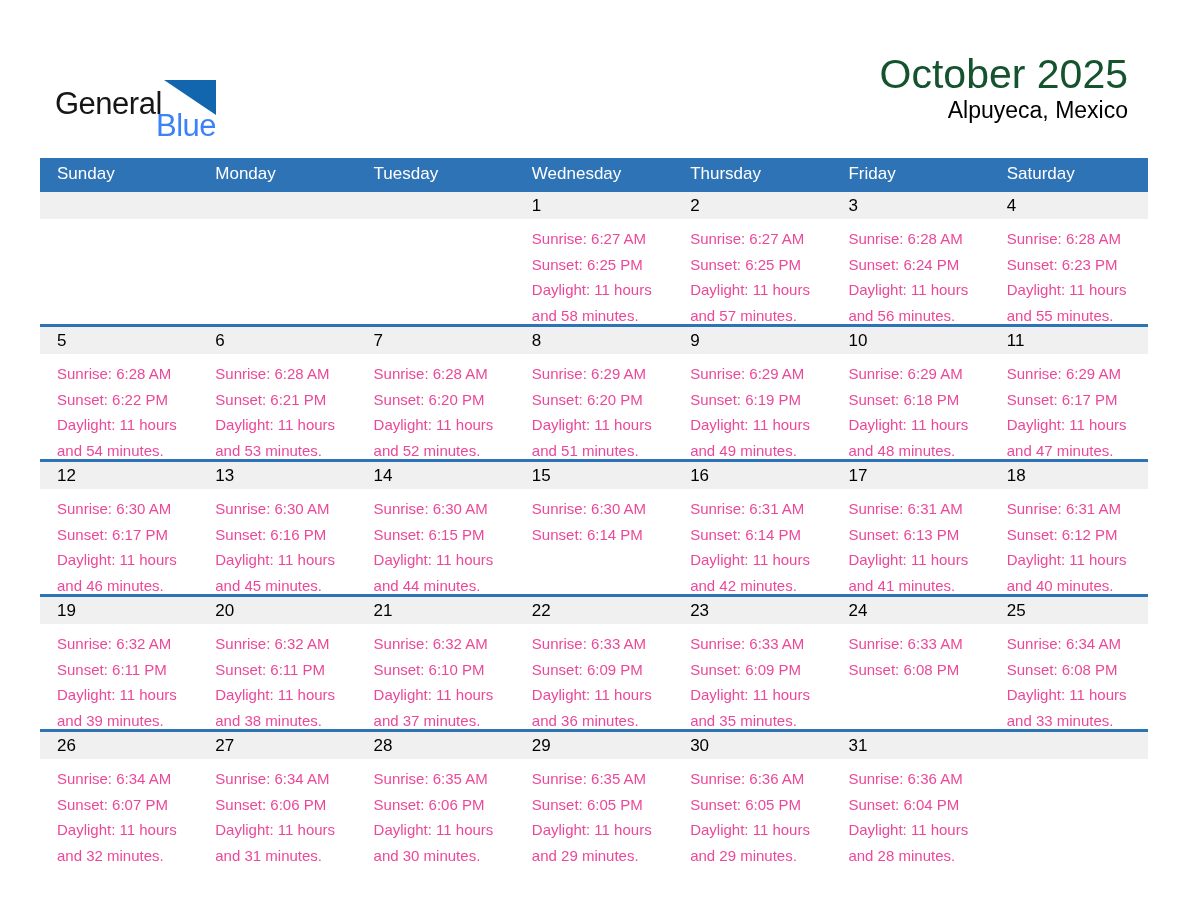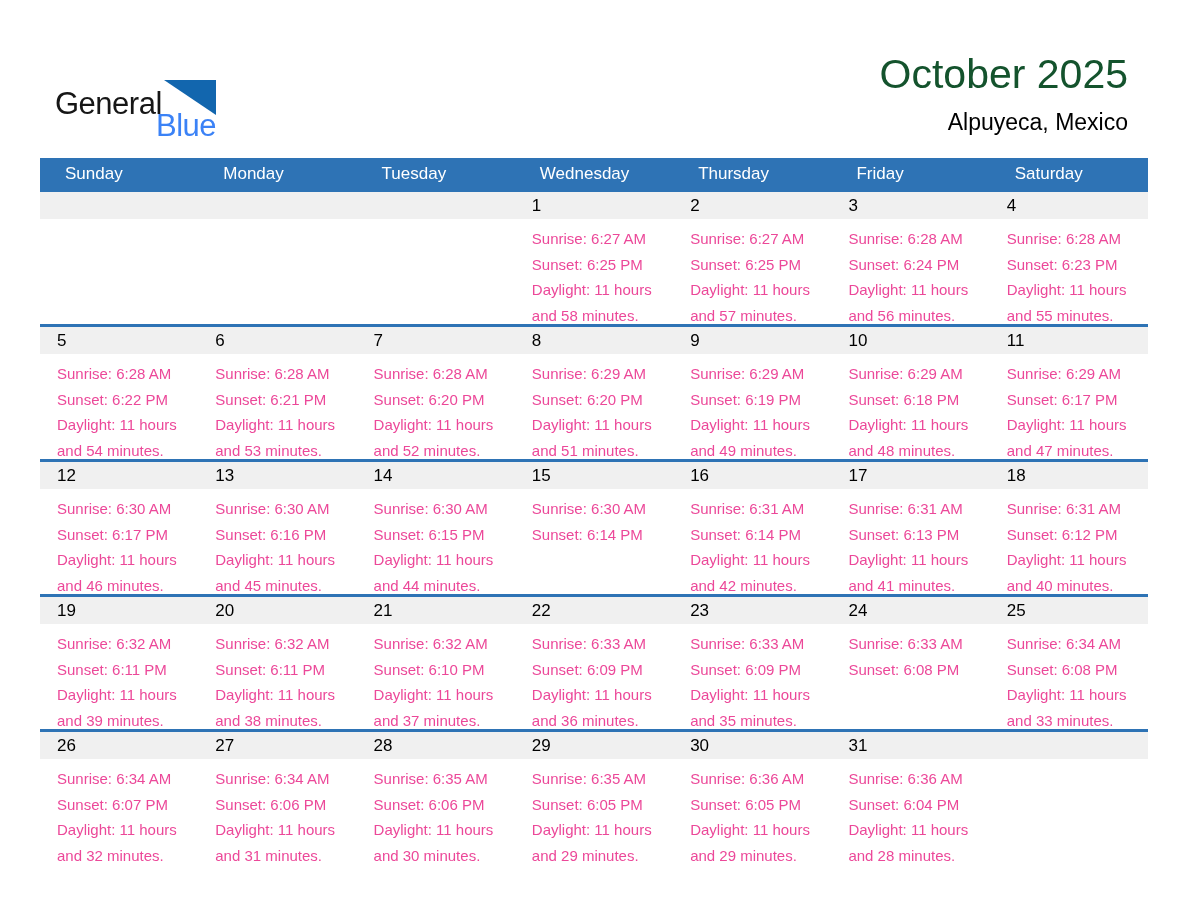--- a/index.html
+++ b/index.html
@@ -15,28 +15,28 @@
   .logo{position:absolute;left:55px;top:55px;width:162px;}
   .logo-line1{display:flex;align-items:flex-end;margin-top:20px;}
   .logo-general{font-size:31px;color:#161616;letter-spacing:-0.5px;line-height:1;}
   .logo-tri{margin-left:2px;margin-top:2px;}
   .logo-blue{font-size:31px;color:#3b82f6;letter-spacing:-0.5px;line-height:1;
              text-align:right;margin-top:-9px;padding-right:1px;}
 
   
   .titles{position:absolute;top:52px;right:60px;text-align:right;}
   .month-title{font-size:41px;color:#14532d;line-height:1.1;font-weight:400;}
-  .location-subtitle{font-size:23px;color:#000;margin-top:12px;font-weight:400;}
+  .location-subtitle{font-size:23px;color:#000;font-weight:400;}
 
   
   .calendar{position:absolute;left:40px;top:158px;width:1108px;}
   .weekday-row{display:grid;grid-template-columns:repeat(7,1fr);
     background:#2e73b5;height:31px;}
   .wd{color:#ffffff;font-size:17px;line-height:31px;padding-left:17px;
-    overflow:hidden;white-space:nowrap;margin-left:8px;}
+    overflow:hidden;white-space:nowrap;}
   .week-row{display:grid;grid-template-columns:repeat(7,1fr);
     border-top:3px solid #2e73b5;height:132px;}
   .cell{overflow:hidden;}
   .day-num{height:27px;background:#f0f0f0;font-size:17px;color:#000;
     display:flex;align-items:center;padding-left:17px;}
   .day-info{padding:7px 8px 0 17px;font-size:15px;line-height:25.5px;color:#ec4899;}
 </style>
 </head>
 <body>
 

